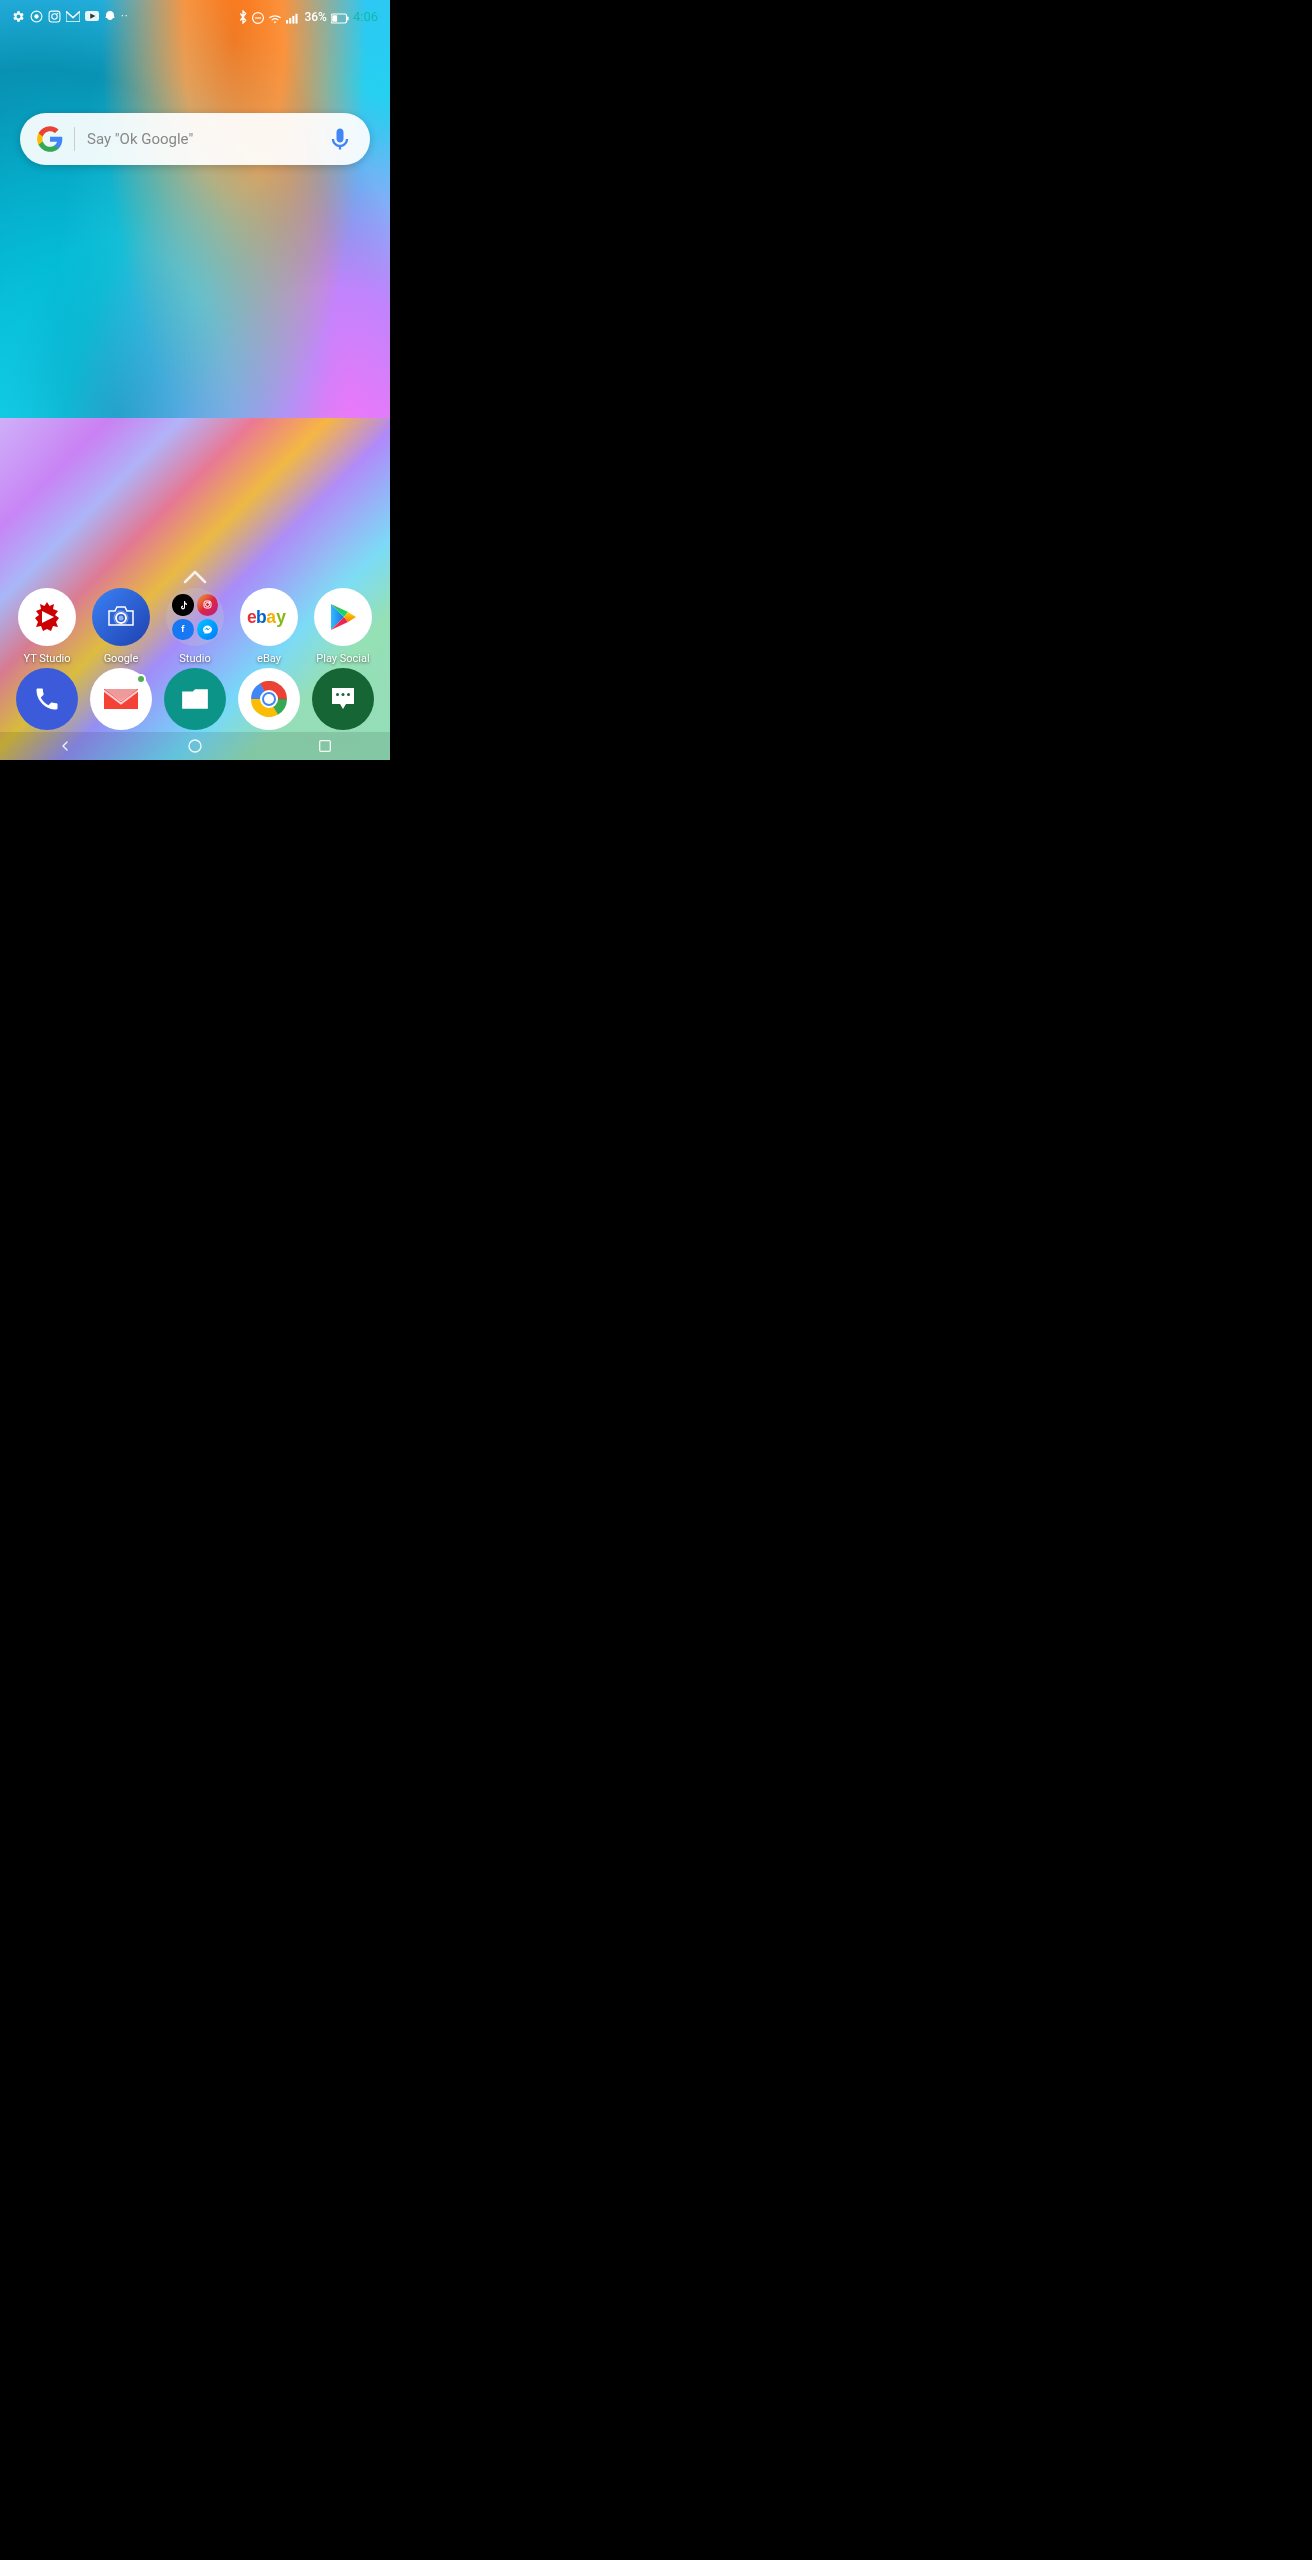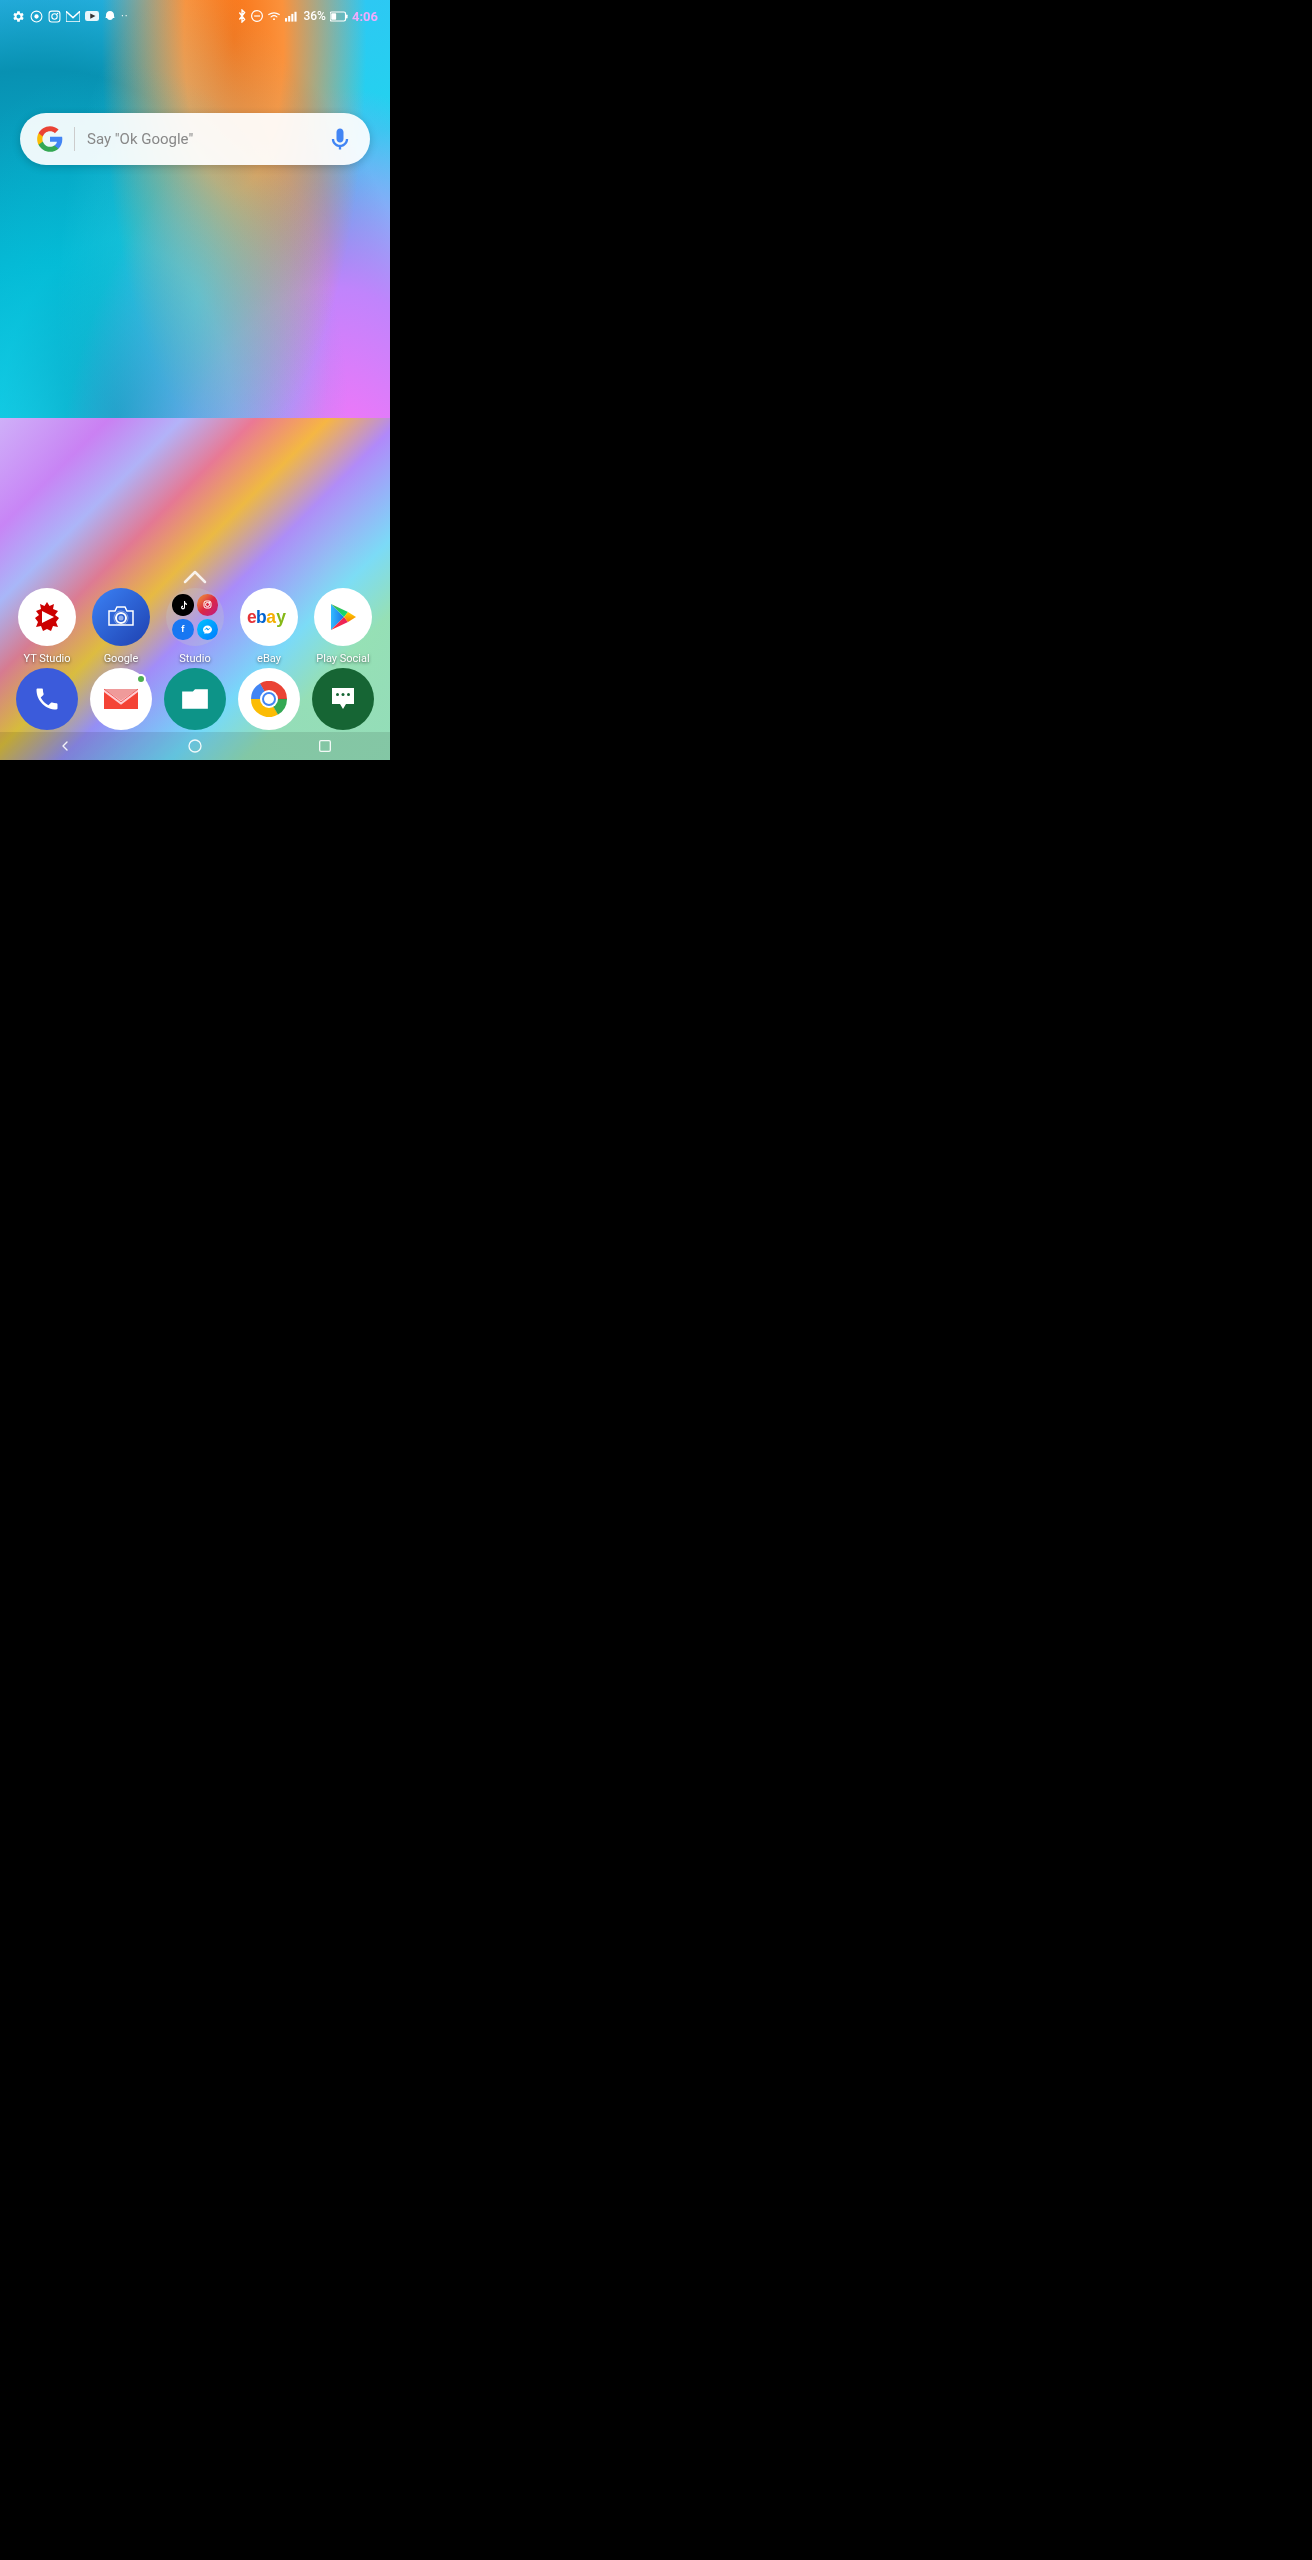--- a/index.html
+++ b/index.html
@@ -56,31 +56,31 @@
     }
 
     .status-left {
       display: flex;
       align-items: center;
       gap: 5px;
     }
 
     .status-right {
       display: flex;
-      align-items: center;
+      align-items: flex-end;
       gap: 4px;
       font-size: 12px;
       color: white;
       font-weight: 500;
     }
 
     .time-text {
       font-size: 13px;
-      font-weight: 700;
-      color: #f0abfc;
+      font-weight: 400;
+      color: #14b8a6;
     }
 
     
     .search-bar-container {
       position: relative;
       z-index: 10;
       margin: 85px 20px 0;
     }
 
     .search-bar {

